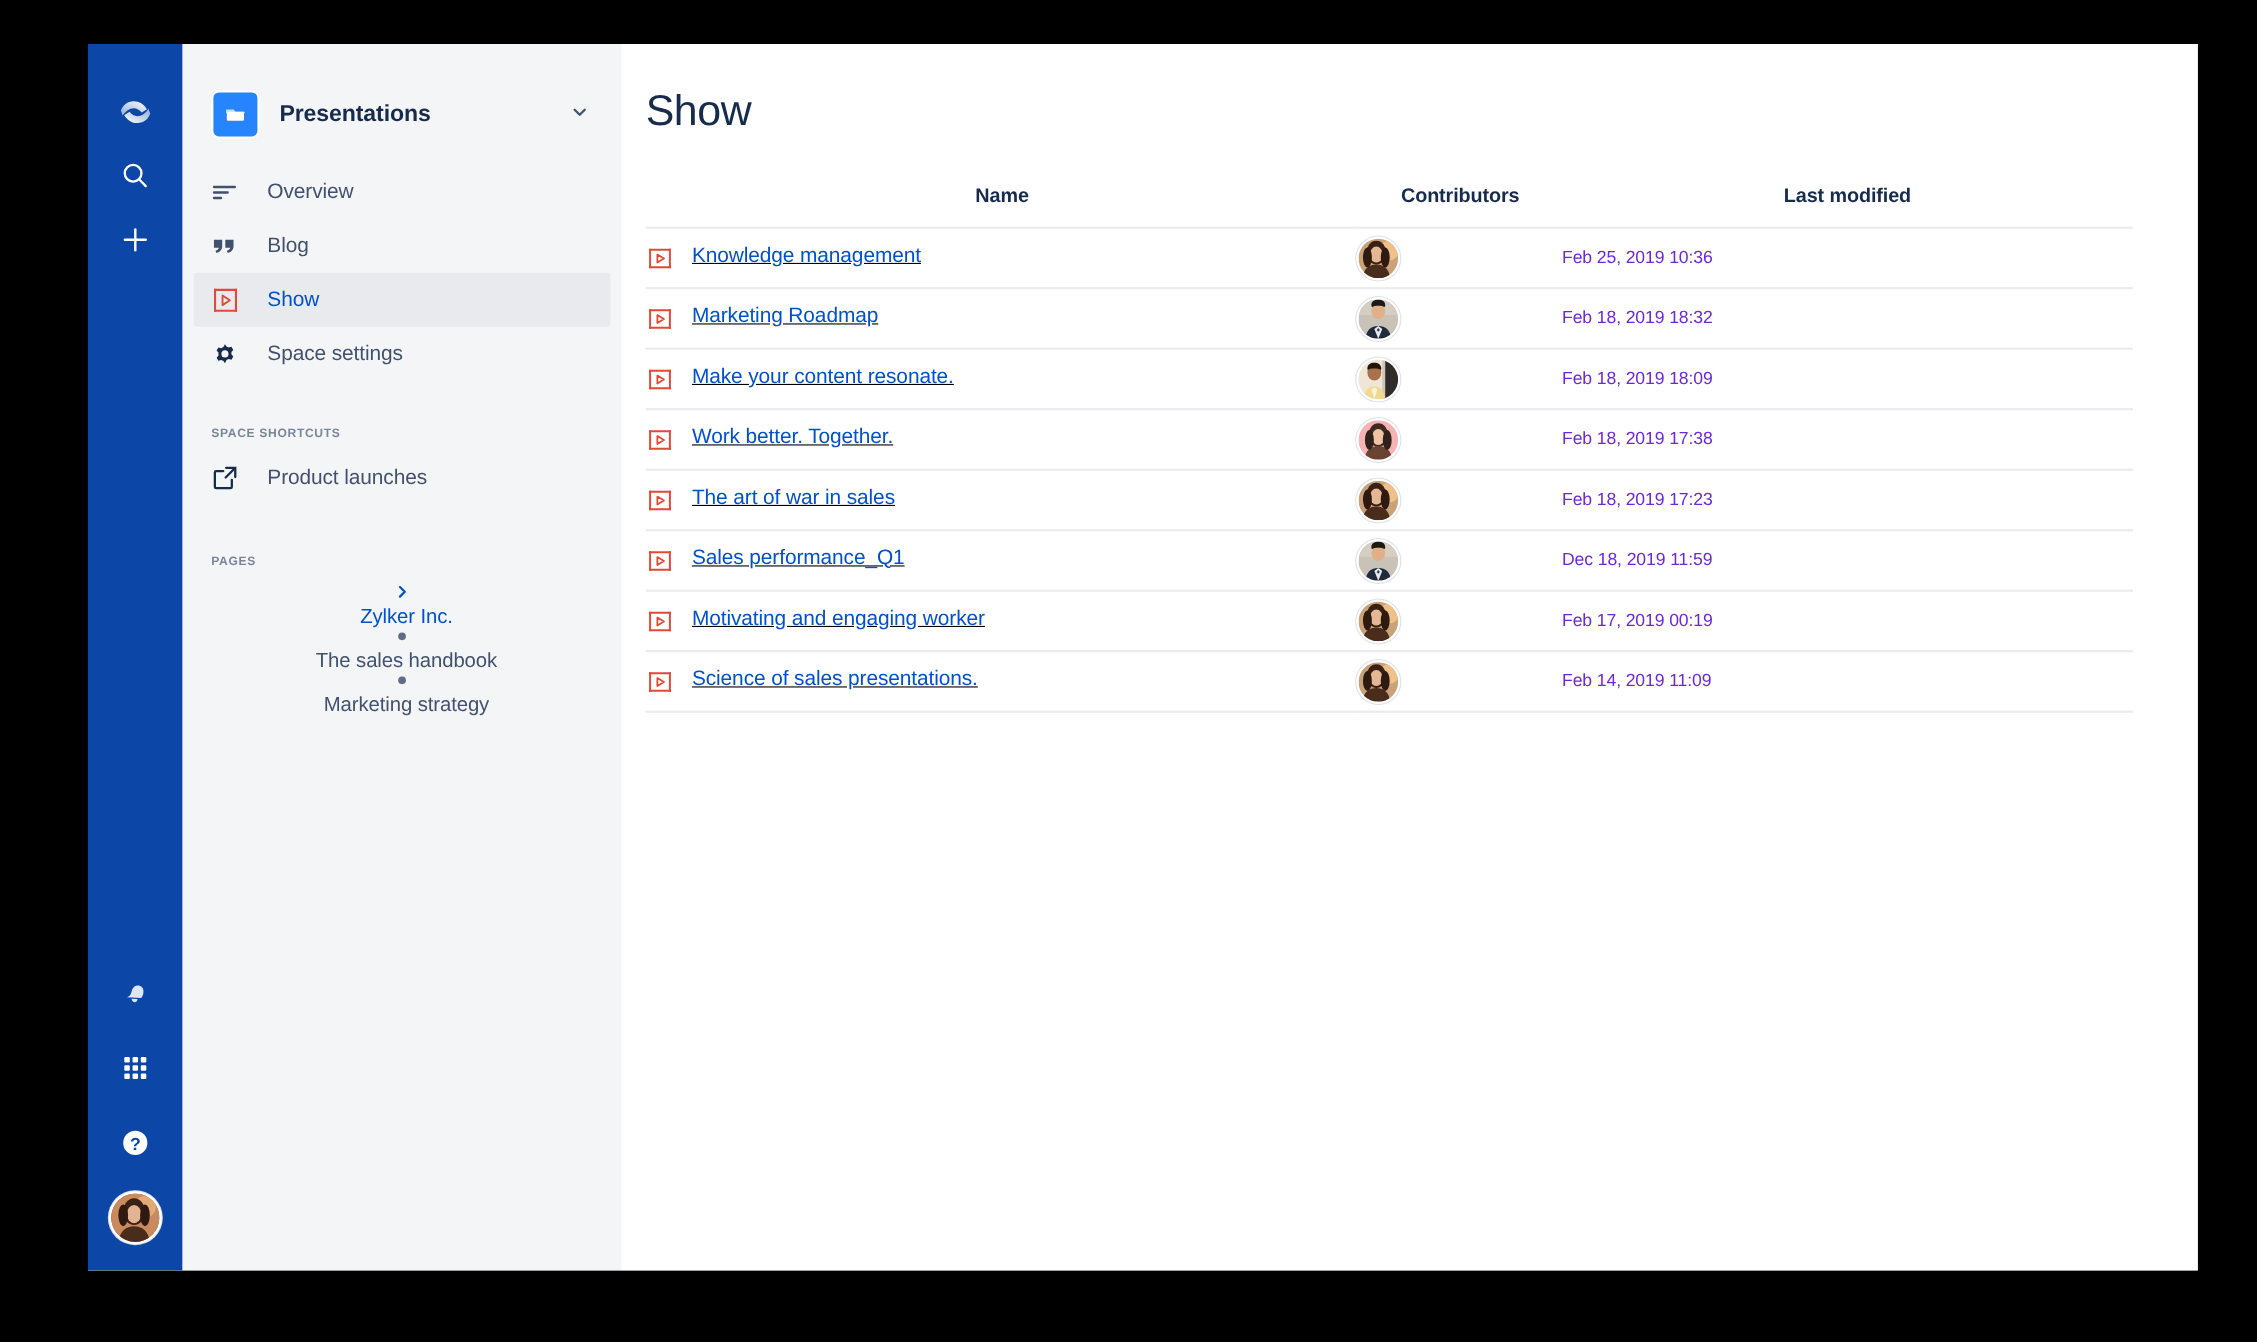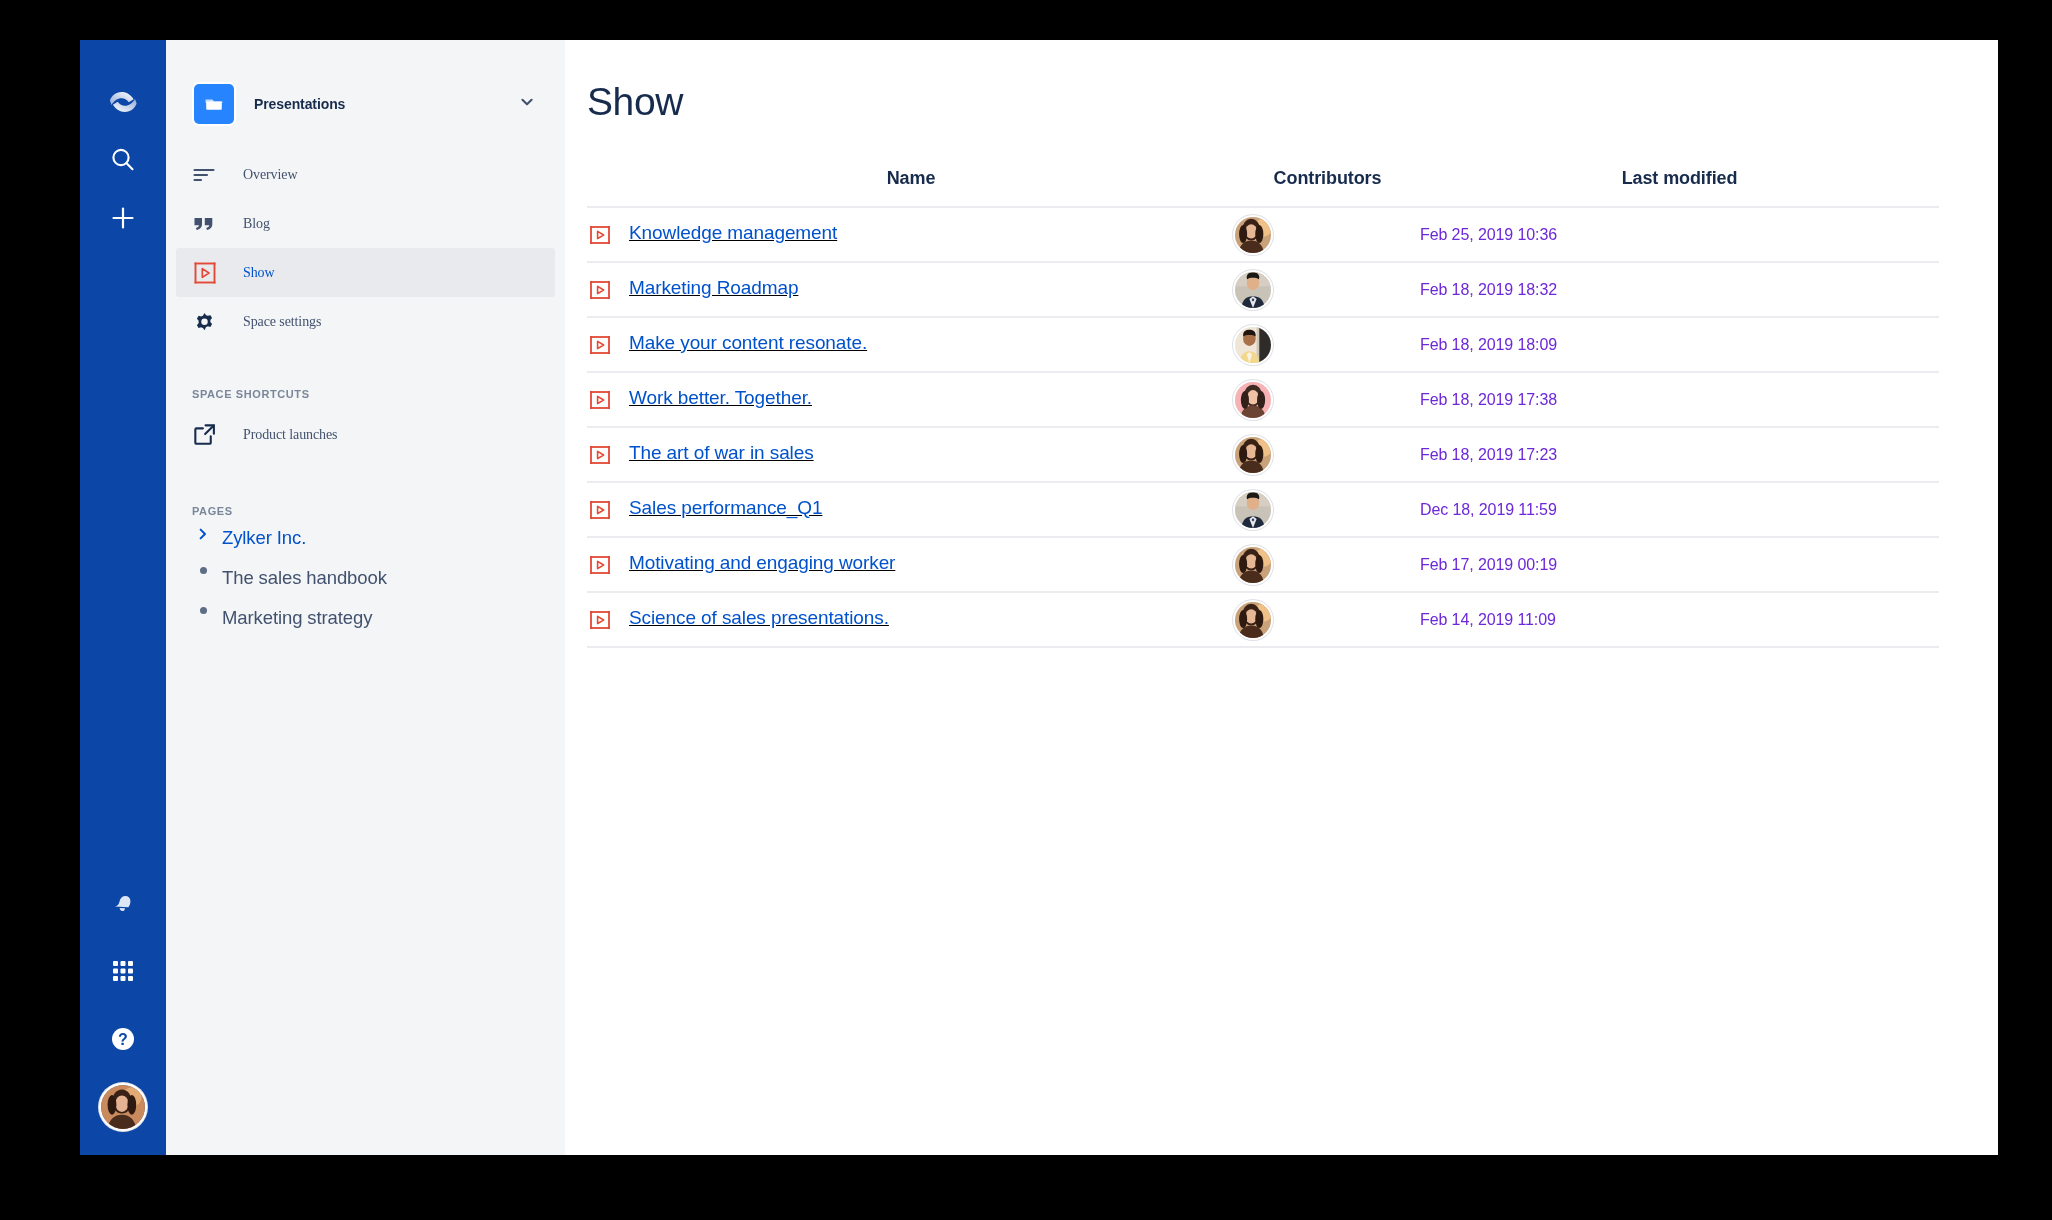--- a/index.html
+++ b/index.html
@@ -63,21 +63,21 @@
     width: 40px; height: 40px;
     border-radius: 5px;
     background: #2684ff;
     display: flex; align-items: center; justify-content: center;
     flex: 0 0 40px;
     box-shadow: 0 0 0 2px #ffffff;
   }
   .space-title {
     flex: 1;
     margin-left: 20px;
-    font-size: 14px;
+    font-size: 21px;
     font-weight: 600;
     color: #172b4d;
     letter-spacing: -0.1px;
   }
   .space-chevron { flex: 0 0 16px; margin-right: 4px; }
 
   .nav-list { margin-top: 26px; padding: 0 10px; }
   .nav-item {
     display: flex; align-items: center;
     height: 49px;
@@ -85,42 +85,42 @@
     border-radius: 3px;
     cursor: pointer;
   }
   .nav-item.selected { background: #e9eaee; }
   .nav-icon {
     width: 30px; flex: 0 0 30px;
     display: flex; align-items: center; justify-content: flex-start;
   }
   .nav-label {
     margin-left: 21px;
-    font-size: 14px;
+    font-size: 19px;
     color: #42526e;
     letter-spacing: -0.1px;
-    font-family: Liberation Serif, serif;
   }
   .nav-item.selected .nav-label { color: #0052cc; }
 
   .section-head {
     margin: 42px 0 10px 0;
     padding: 0 26px;
     font-size: 11px;
     font-weight: 700;
     letter-spacing: 0.6px;
     color: #7a869a;
   }
   .section-head.pages { margin-top: 46px; }
 
   .page-item {
-    display: flex; align-items: flex-start;
+    display: flex; align-items: center;
     height: 40px;
     padding: 0 26px;
     cursor: pointer;
+    flex-direction: column;
   }
   .page-bullet {
     width: 22px; flex: 0 0 22px;
     display: flex; align-items: center; justify-content: center;
   }
   .dot { width: 7px; height: 7px; border-radius: 50%; background: #5e6c84; }
   .page-label {
     margin-left: 8px;
     font-size: 18.5px;
     color: #42526e;

